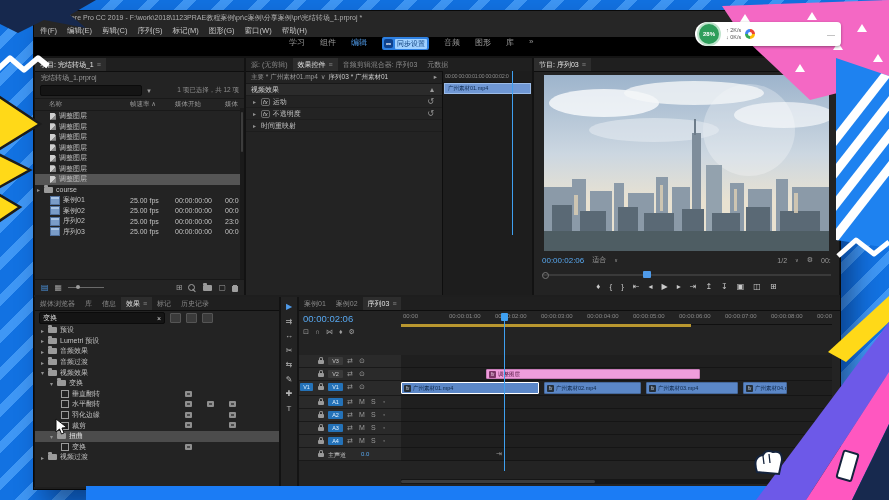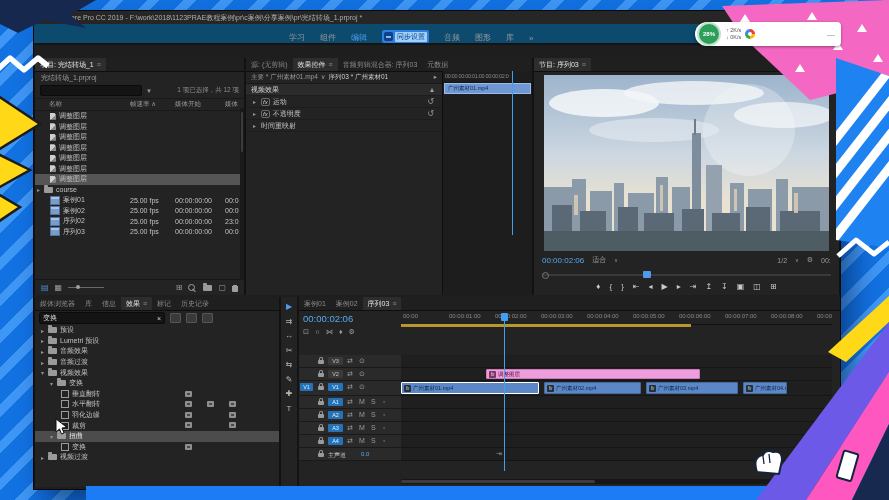--- a/index.html
+++ b/index.html
@@ -9,21 +9,21 @@
        background-image:repeating-linear-gradient(135deg,#3f97f5 0 9px,rgba(0,0,0,0) 9px 26px);}
   #stage{position:absolute;inset:0}
   
   #win{position:absolute;left:33px;top:10px;width:806px;height:478px;background:#1e1e1e;
        border:1px solid #090909;box-shadow:12px 16px 26px rgba(0,10,40,.45);color:#bfbfbf;z-index:10}
   .titlebar{height:13px;background:#262626;display:flex;align-items:center;padding:0 5px;
             font-size:7px;color:#b0b0b0;white-space:nowrap;overflow:hidden}
   .menubar{height:13px;background:#262626;display:flex;align-items:center;gap:10px;padding:0 6px;
            font-size:7.5px;color:#c6c6c6}
   .menubar span{cursor:default}
-  .wsbar{height:19px;background:#0c4a6e;border-bottom:2px solid #141414;display:flex;align-items:flex-end;
+  .wsbar{height:19px;background:#000000;border-bottom:2px solid #141414;display:flex;align-items:flex-start;
          gap:15px;padding-left:255px;font-size:8px;color:#979797;position:relative}
   .wsbar .wtab.on{color:#4f9bea}
   .ccpill{display:flex;align-items:center;background:#2d7fe0;border-radius:2px;height:13px;padding:0 2px;gap:2px}
   .cclogo{width:9px;height:9px;border-radius:2px;background:#0e418c;color:#fff;font-size:7px;line-height:9px;
           text-align:center;font-weight:bold}
   .cctext{background:#9fd0ff;color:#0a3b78;font-size:7px;padding:0 2px;border-radius:1px}
   
   .zone{position:absolute;left:0;width:806px;background:#121212}
   #main{top:47px;height:237px}
   #bot{top:286px;height:190px}
@@ -155,20 +155,30 @@
   #decor{position:absolute;inset:0;z-index:40;pointer-events:none}
   #cursor{position:absolute;left:55px;top:418px;z-index:70;pointer-events:none}
 </style>
 </head>
 <body>
 <div id="stage">
 
 <div id="win">
   <div class="titlebar">
     <span>obe Premiere Pro CC 2019 - F:\work\2018\1123PRAE教程案例\pr\c案例\分享案例\pr\完结转场_1.prproj *</span>
+  </div>
+  <div class="menubar">
+    <span>件(F)</span>
+    <span>编辑(E)</span>
+    <span>剪辑(C)</span>
+    <span>序列(S)</span>
+    <span>标记(M)</span>
+    <span>图形(G)</span>
+    <span>窗口(W)</span>
+    <span>帮助(H)</span>
   </div>
   <div class="wsbar">
     <span class="wtab">学习</span>
     <span class="wtab">组件</span>
     <span class="wtab on">编辑</span>
     <span class="ccpill">
       <span class="cclogo">∞</span>
       <span class="cctext">同步设置</span>
     </span>
     <span class="wtab">音频</span>

